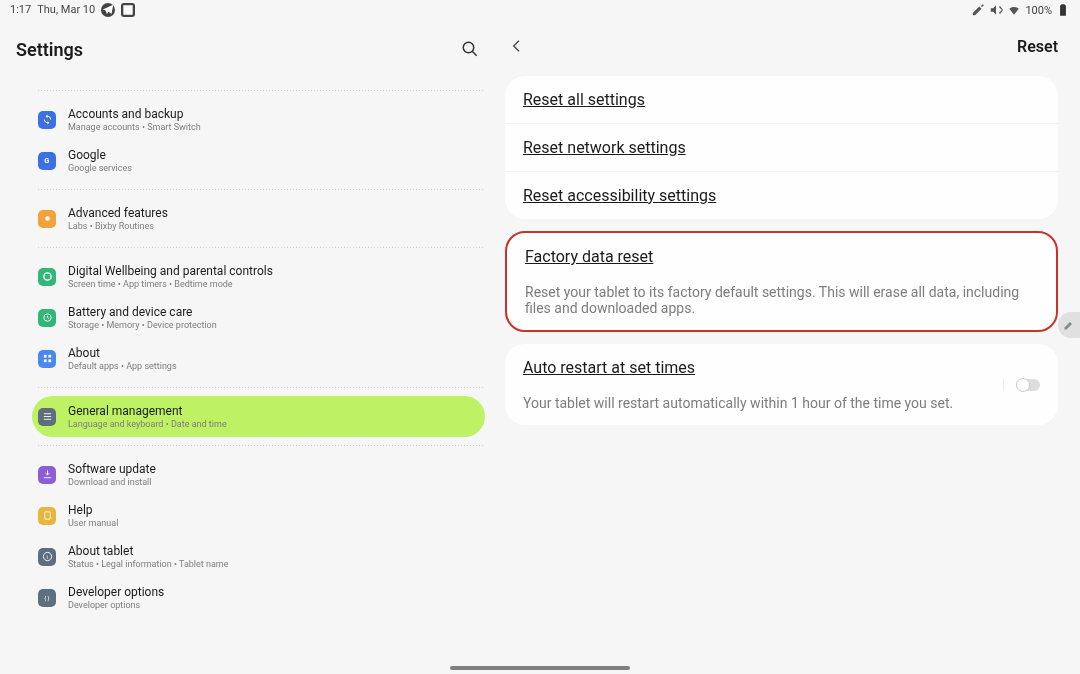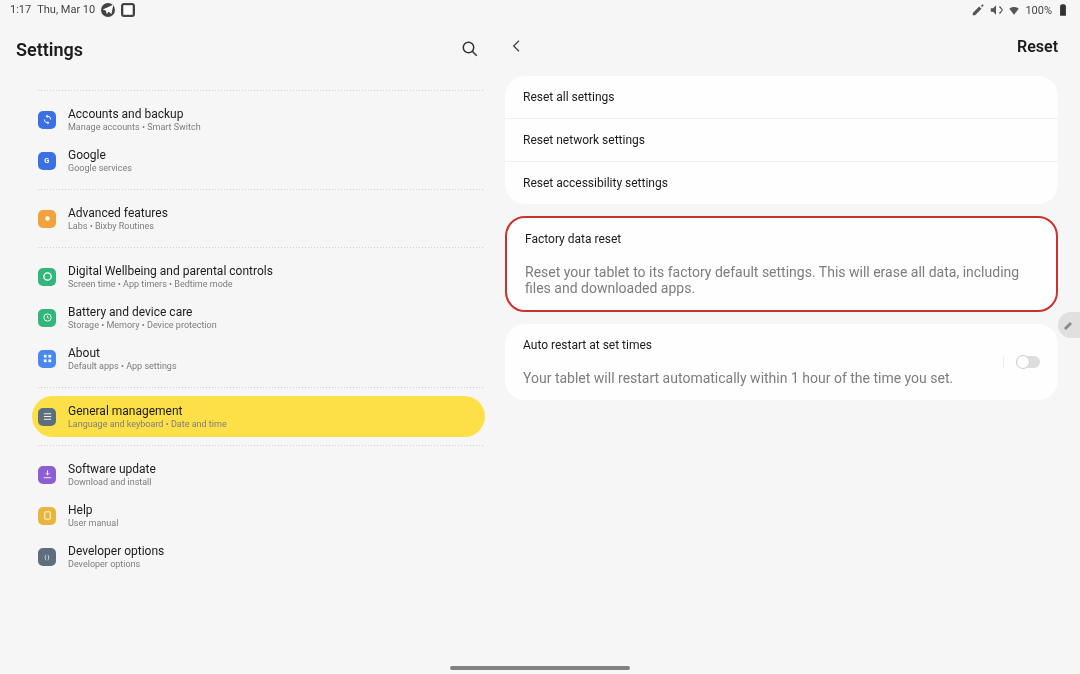--- a/index.html
+++ b/index.html
@@ -56,21 +56,21 @@
     margin: 8px 0 8px 6px;
   }
   .item {
     display: flex;
     align-items: center;
     padding: 8px 6px;
     border-radius: 22px;
     cursor: pointer;
   }
   .item.selected {
-    background: #fde047;
+    background: #bef264;
   }
   .icon-box {
     width: 18px; height: 18px; border-radius: 5px;
     display: flex;
     align-items: center;
     justify-content: center;
     margin-right: 12px;
     flex-shrink: 0;
   }
   .icon-box svg { width: 11px; height: 11px; fill: #fff; }
@@ -99,21 +99,21 @@
     border-radius: 20px;
     margin-bottom: 12px;
     overflow: hidden;
   }
   .card-row {
     padding: 14px 18px;
     cursor: pointer;
     position: relative;
   }
   .card-row + .card-row { border-top: 1px solid #f0f0f0; }
-  .row-title { font-size: 12px; color:#1b1b1b; }
+  .row-title { font-size: 16px; color:#1b1b1b;text-decoration:underline; }
   .row-sub { font-size: 14px; color:#7d7d7d; margin-top:18px; }
   .highlighted {
     border: 2px solid #c9332a;
     border-radius: 20px;
   }
   .auto-row { display:flex; align-items:center; }
   .auto-text { flex:1; }
   .toggle-wrap { border-left:1px solid #eee; padding-left:12px; }
   .toggle {
     width: 24px; height: 12px; background:#ddd; border-radius:10px; position:relative;
@@ -298,20 +298,32 @@
             </svg>
           </div>
           <div class="item-text">
             <div class="item-title">Help</div>
             <div class="item-sub">User manual</div>
           </div>
         </div>
         <div class="item">
           <div class="icon-box" style="background: rgb(93, 110, 126);">
             <svg viewBox="0 0 24 24">
+              <circle cx="12" cy="12" r="9" fill="none" stroke="#fff" stroke-width="2"></circle>
+              <text x="10" y="17" font-size="12" fill="#fff">i</text>
+            </svg>
+          </div>
+          <div class="item-text">
+            <div class="item-title">About tablet</div>
+            <div class="item-sub">Status  •  Legal information  •  Tablet name</div>
+          </div>
+        </div>
+        <div class="item">
+          <div class="icon-box" style="background: rgb(93, 110, 126);">
+            <svg viewBox="0 0 24 24">
               <text x="5" y="17" font-size="12" fill="#fff">{ }</text>
             </svg>
           </div>
           <div class="item-text">
             <div class="item-title">Developer options</div>
             <div class="item-sub">Developer options</div>
           </div>
         </div>
       </div>
   </div>

